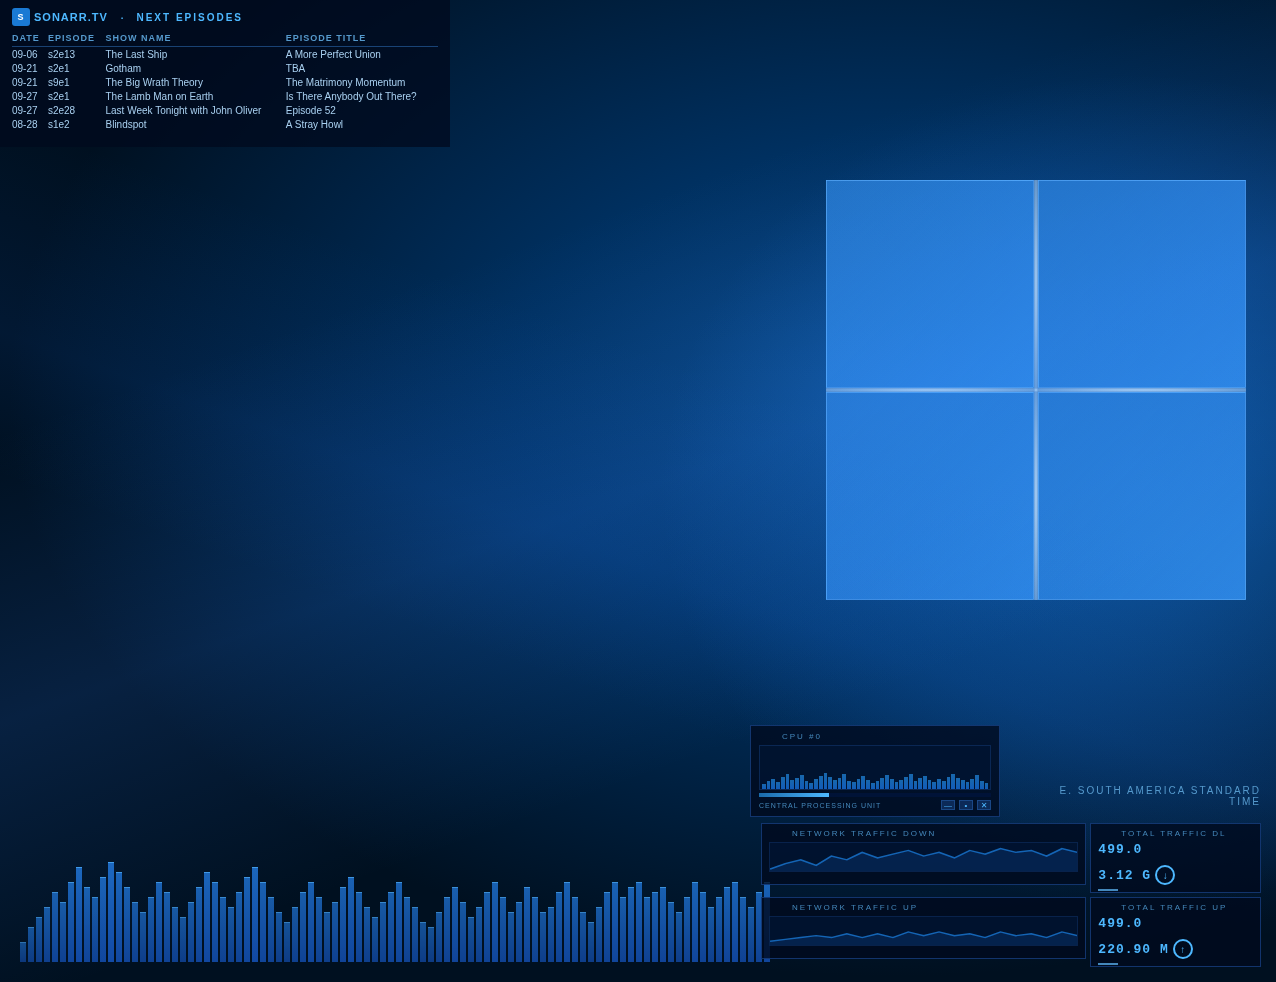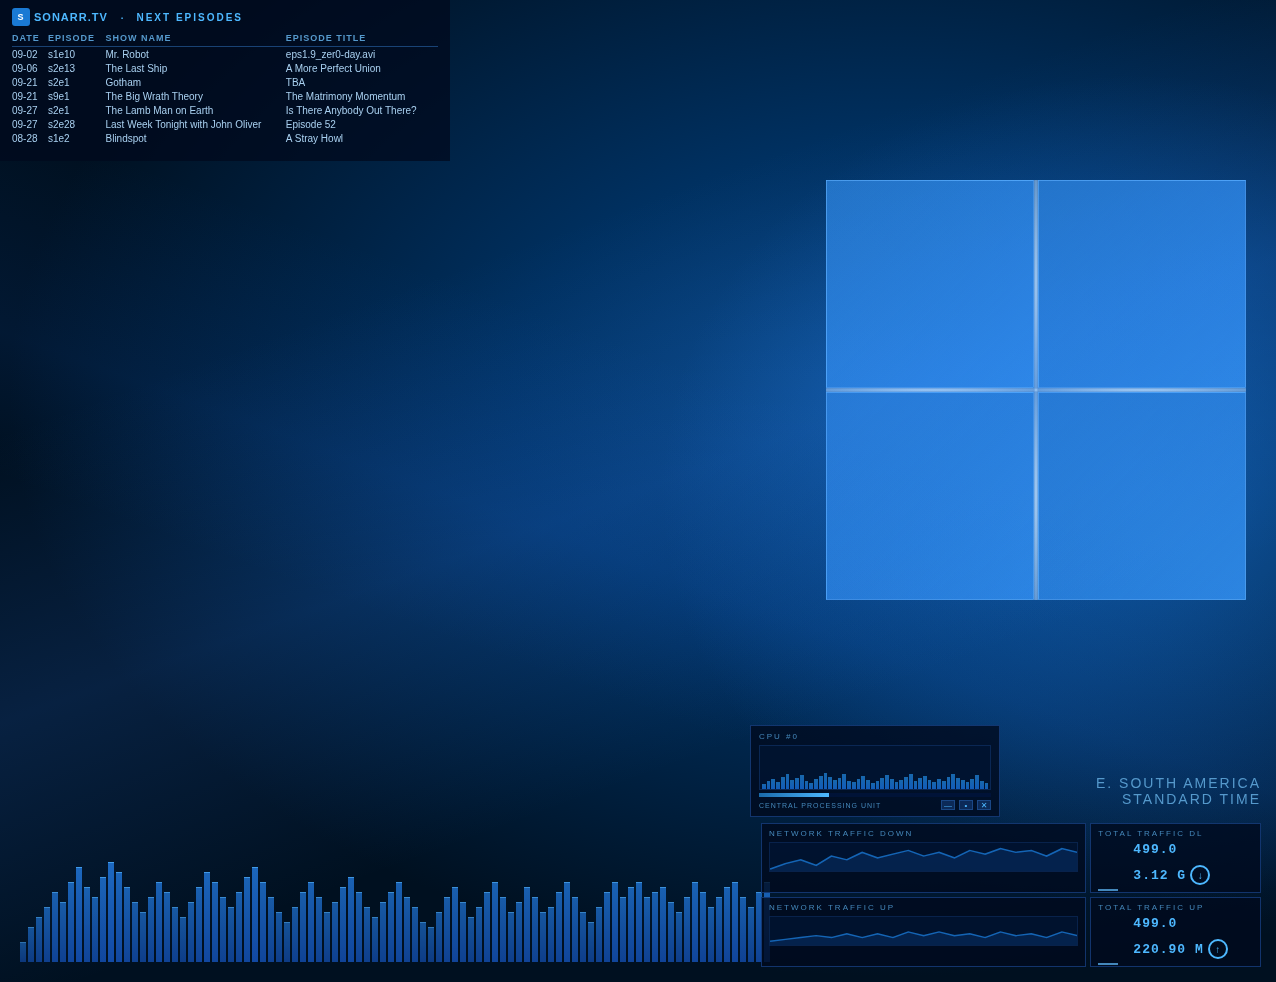--- a/index.html
+++ b/index.html
@@ -203,21 +203,21 @@
     }
 
     .clock-ampm {
       font-size: 14px;
       color: #4db8ff;
       letter-spacing: 1px;
       font-family: 'Courier New', monospace;
     }
 
     .clock-timezone {
-      font-size: 14px;
+      font-size: 10px;
       color: #5599cc;
       letter-spacing: 2px;
       text-transform: uppercase;
       margin-top: 2px;
     }
 
     
     .cpu-widget {
       position: absolute;
       bottom: 165px;
@@ -228,20 +228,21 @@
       padding: 6px 8px;
       z-index: 10;
     }
 
     .widget-title {
       color: #4488bb;
       font-size: 8px;
       letter-spacing: 2px;
       text-transform: uppercase;
       margin-bottom: 4px;
+      margin-left: 23px;
     }
 
     .cpu-graph {
       width: 100%;
       height: 45px;
       background: rgba(0, 20, 50, 0.8);
       border: 1px solid rgba(20, 60, 120, 0.5);
       position: relative;
       overflow: hidden;
     }
@@ -312,21 +313,21 @@
       display: flex;
       gap: 4px;
       width: 500px;
     }
 
     .net-widget {
       flex: 2;
       background: rgba(0, 10, 30, 0.8);
       border: 1px solid rgba(30, 80, 160, 0.6);
       padding: 5px 7px;
-      height: 70px;
+      height: 62px;
     }
 
     .traffic-widget {
       flex: 1;
       background: rgba(0, 10, 30, 0.8);
       border: 1px solid rgba(30, 80, 160, 0.6);
       padding: 5px 7px;
       height: 70px;
     }
 
@@ -339,21 +340,20 @@
       position: relative;
       margin-top: 3px;
     }
 
     .traffic-value {
       color: #4db8ff;
       font-size: 13px;
       font-family: 'Courier New', monospace;
       font-weight: bold;
       letter-spacing: 1px;
-      margin-left: 35px;
     }
 
     .traffic-row {
       display: flex;
       align-items: baseline;
       gap: 4px;
       margin-top: 3px;
     }
 
     .traffic-icon {
@@ -410,26 +410,20 @@
   <table class="episodes-table">
     <thead>
       <tr>
         <th>DATE</th>
         <th>EPISODE</th>
         <th>SHOW NAME</th>
         <th>EPISODE TITLE</th>
       </tr>
     </thead>
     <tbody id="episodes-tbody">
-        <tr>
-      <td>09-02</td>
-      <td>s1e10</td>
-      <td>Mr. Robot</td>
-      <td>eps1.9_zer0-day.avi</td>
-    </tr>
         <tr>
       <td>09-06</td>
       <td>s2e13</td>
       <td>The Last Ship</td>
       <td>A More Perfect Union</td>
     </tr>
         <tr>
       <td>09-21</td>
       <td>s2e1</td>
       <td>Gotham</td>

